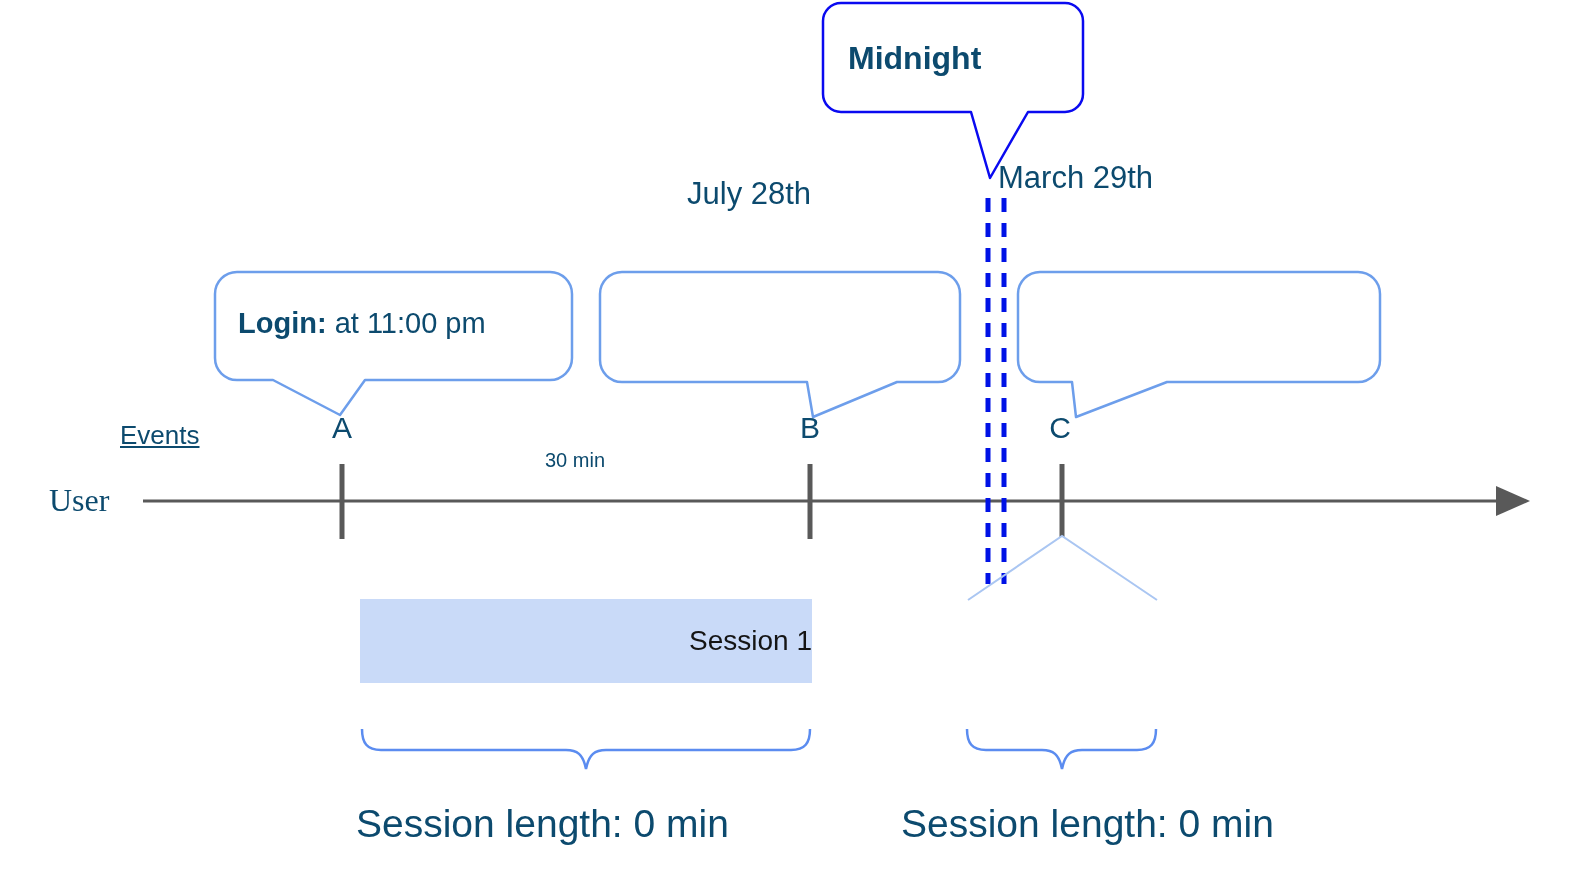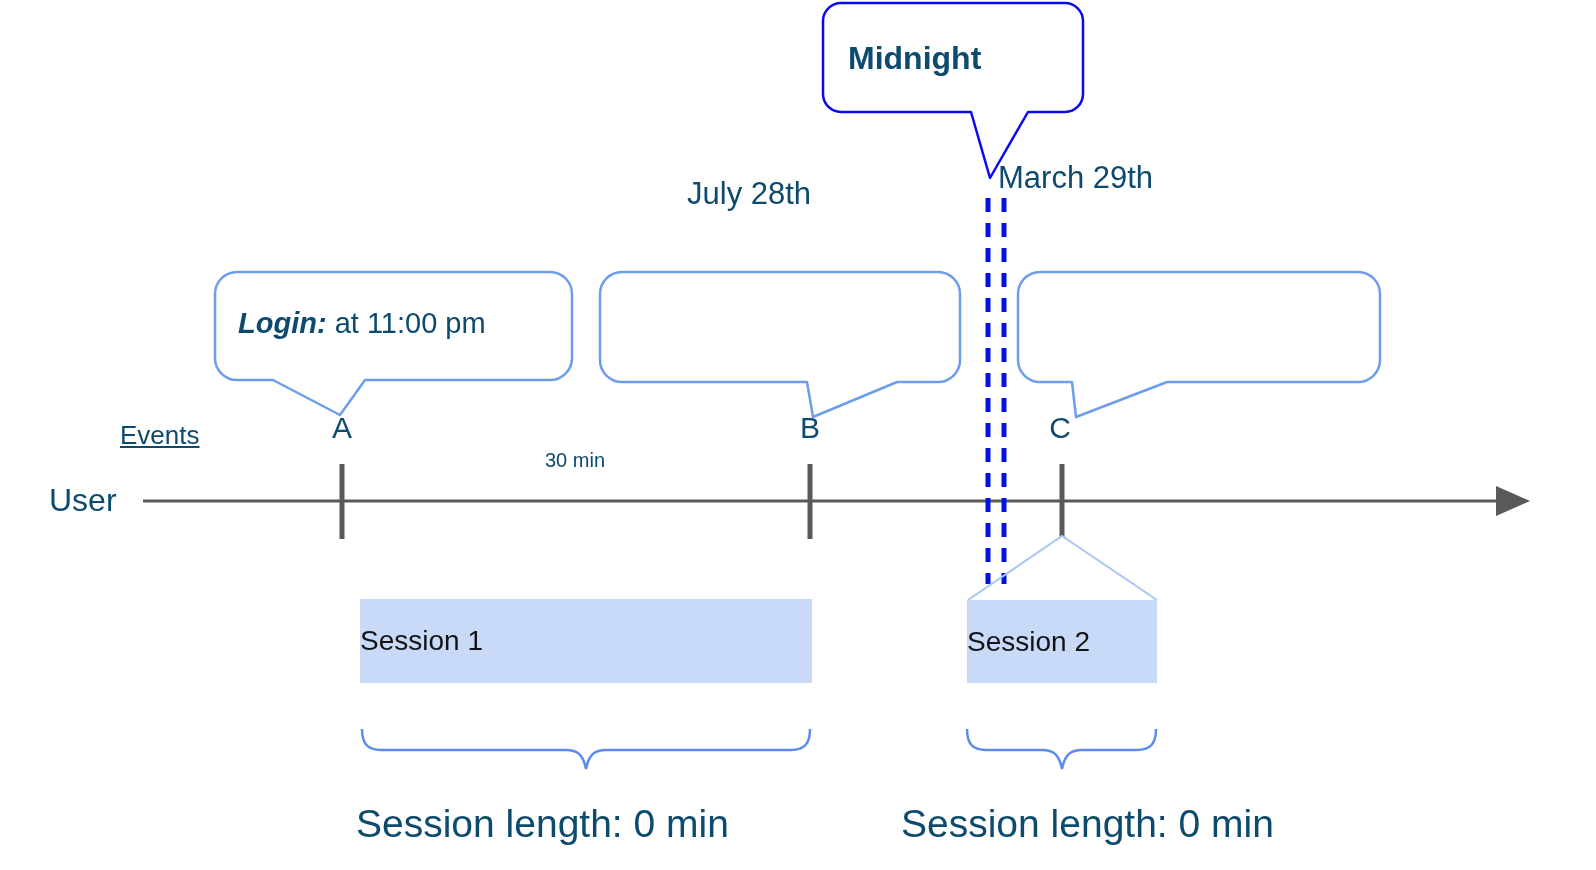--- a/index.html
+++ b/index.html
@@ -12,26 +12,26 @@
   }
   #gfx{position:absolute;left:0;top:0;width:1596px;height:870px;}
   .txt{
     position:absolute;
     color:#0c4a6e;
     white-space:nowrap;
     line-height:1.12;
   }
   .date-label{font-size:31px;}
   .bubble-text{font-size:29px;}
-  .bubble-text b{font-weight:700;font-style:italic;}
+  .bubble-text b{font-weight:700;}
   .marker{font-size:30px;width:44px;text-align:center;}
   .session-box{
     position:absolute;
     background:#c9daf8;
-    display:flex;align-items:center;justify-content:flex-start;
+    display:flex;align-items:center;justify-content:flex-end;
     font-size:28px;color:#141414;
   }
   .len-label{font-size:39px;}
 </style>
 </head>
 <body>
 
 <div id="canvas">
 
   <svg id="gfx" viewBox="0 0 1596 870">
@@ -74,32 +74,29 @@
   <div class="txt" style="left:848px;top:41px;font-size:32px;font-weight:700;">Midnight</div>
 
   <div class="txt bubble-text" style="left:238px;top:307px;"><b>Login:</b><span> at 11:00 pm</span></div>
 
 
 
   <div class="txt date-label" style="left:687px;top:161px;margin-top:16px;">July 28th</div>
   <div class="txt date-label" style="left:998px;top:161px;">March 29th</div>
 
   <div class="txt" style="left:120px;top:421px;font-size:26px;text-decoration:underline;">Events</div>
-  <div class="txt" style="left:49px;top:483px;font-size:32px;">User</div>
+  <div class="txt" style="left:49px;top:483px;font-size:32px;font-family:Liberation Serif, serif;">User</div>
 
   <div class="txt marker" style="left:320px;top:411px;">A</div>
   <div class="txt marker" style="left:788px;top:411px;">B</div>
   <div class="txt marker" style="left:1038px;top:411px;">C</div>
 
   <div class="txt" style="left:545px;top:449px;font-size:20px;">30 min</div>
 
   <div class="session-box" style="left:360px;top:599px;width:452px;height:84px;">
       <span>Session 1</span>
     </div>
 
-  <div class="session-box" style="left:967px;top:600px;width:190px;height:83px;">
-      <span>Session 2</span>
-    </div>
 
   <div class="txt len-label" style="left:356px;top:802px;">Session length: 0 min</div>
   <div class="txt len-label" style="left:901px;top:802px;">Session length: 0 min</div>
 
 </div>
 
 </body></html>

